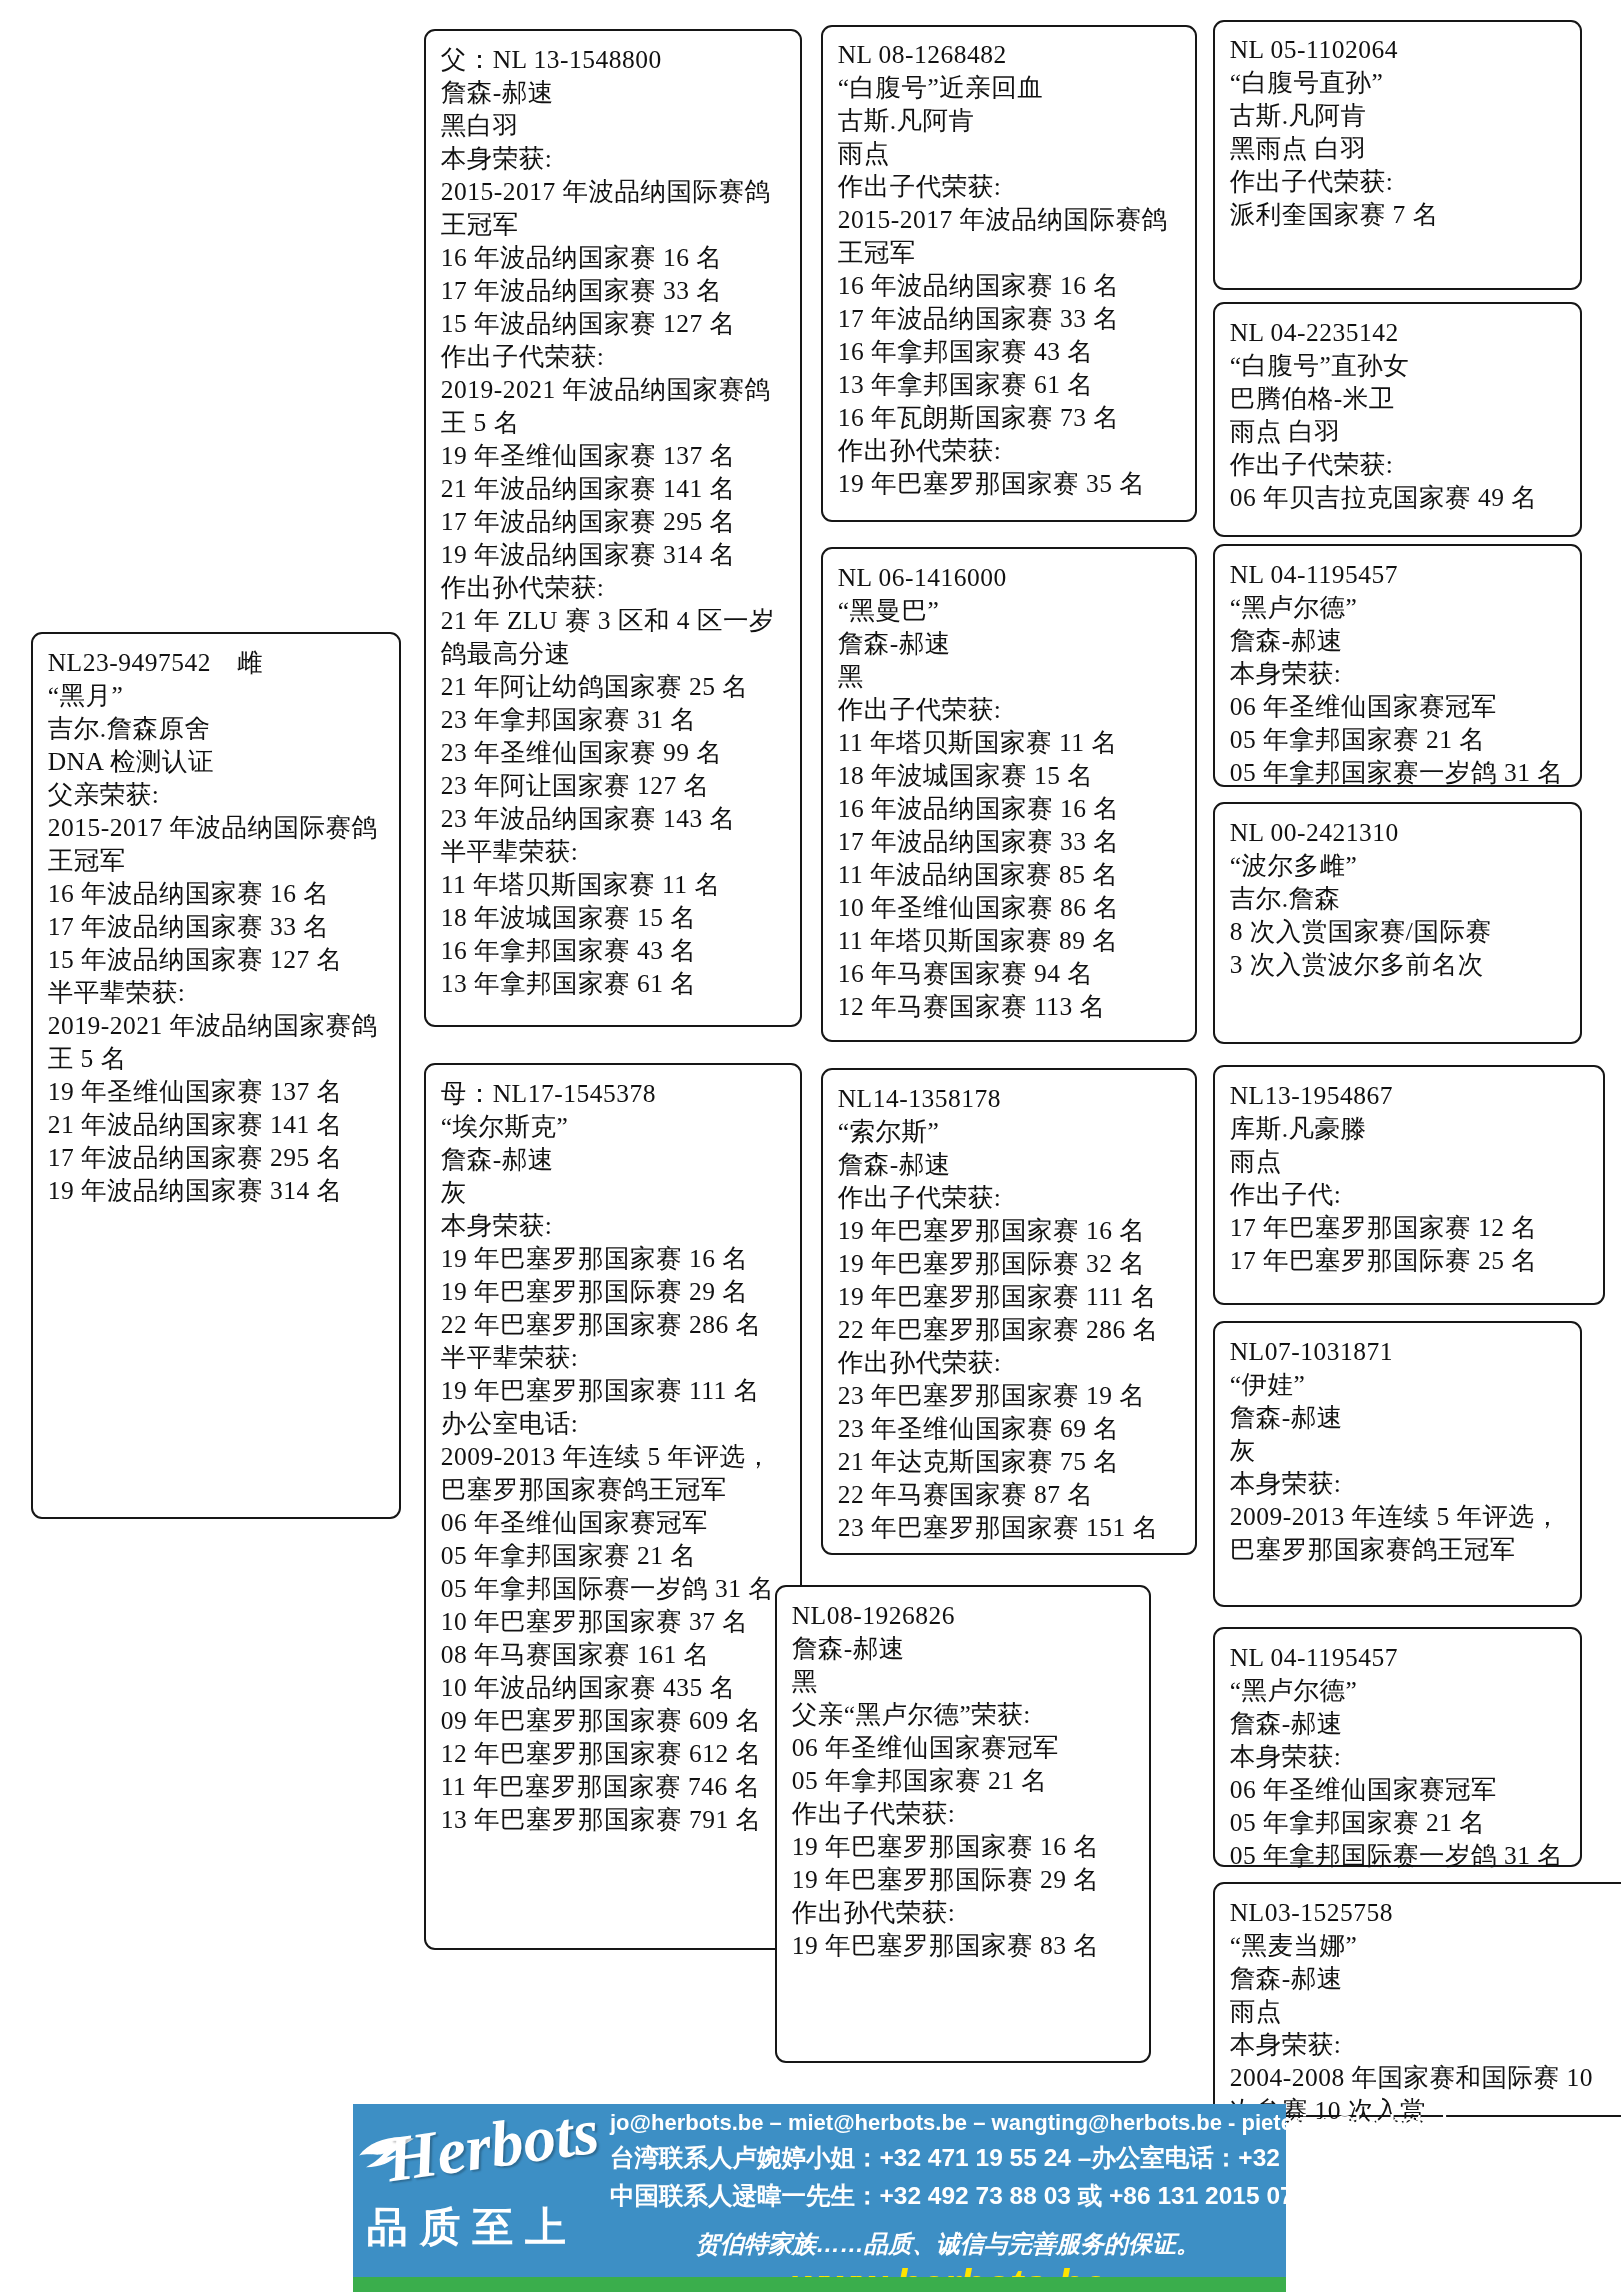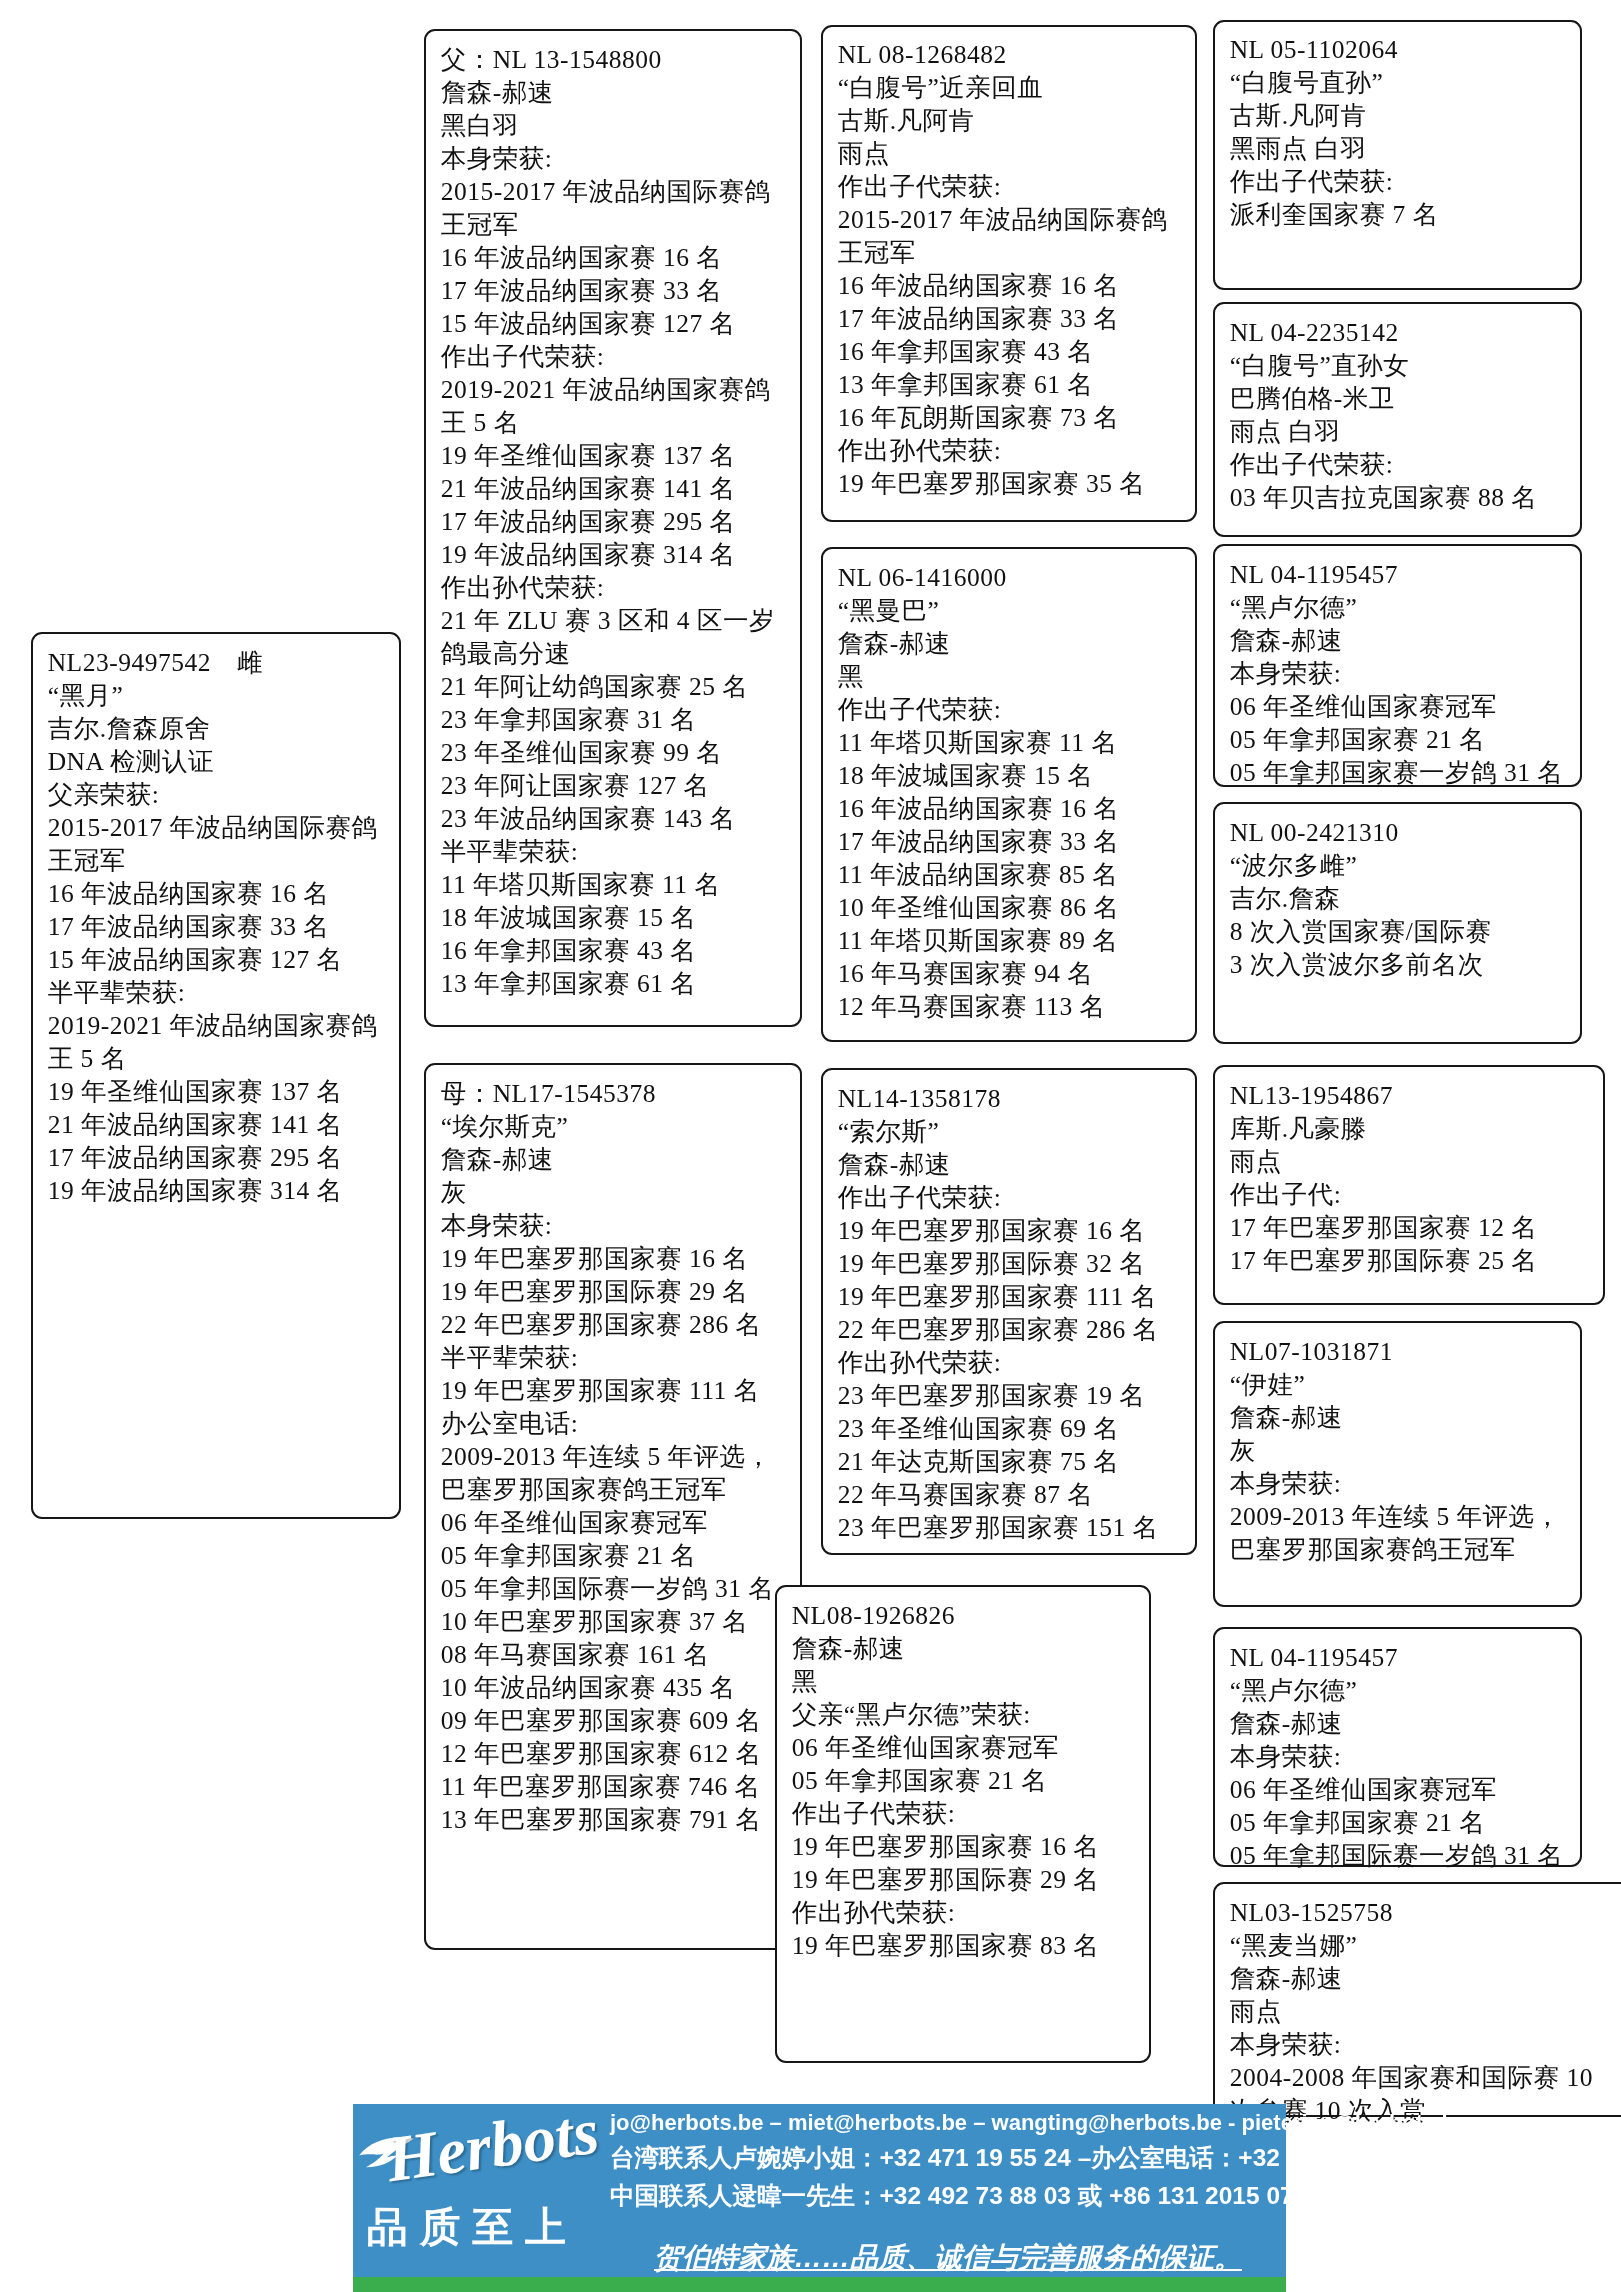--- a/index.html
+++ b/index.html
@@ -15,21 +15,21 @@
   .banner-inner{position:relative;width:100%;height:100%;}
   .logo-col{position:absolute;left:0;top:0;width:260px;height:100%;}
   .logo-text{position:absolute;left:33px;top:3.9px;font-family:"Liberation Serif","DejaVu Serif",serif;
              font-style:italic;font-weight:bold;font-size:65px;transform:rotate(-8deg);
              text-shadow:2px 2px 2px rgba(0,0,0,.25);}
   .wing{position:absolute;left:2px;top:29px;}
   .logo-sub{position:absolute;left:13.7px;top:96px;font-size:41px;font-weight:bold;letter-spacing:11.8px;white-space:nowrap;}
   .contact-col{position:absolute;left:257px;top:0;width:676px;height:173px;text-align:center;}
   .email{margin-top:5.9px;font-size:22px;font-weight:bold;white-space:nowrap;}
   .phone{margin-top:4.9px;font-size:24.5px;font-weight:bold;white-space:nowrap;}
-  .slogan{margin-top:27px;font-size:28px;font-weight:bold;font-style:italic;white-space:nowrap;text-decoration:underline;}
+  .slogan{margin-top:16px;font-size:24px;font-weight:bold;font-style:italic;white-space:nowrap;}
   .site-row{display:flex;align-items:center;justify-content:center;gap:45px;margin-top:3.9px;}
   .dbl{width:84px;height:11.8px;border-top:3.9px solid #b3cf3c;border-bottom:3.9px solid #b3cf3c;box-sizing:border-box;}
   .site{font-size:41px;font-weight:bold;font-style:italic;color:#ffe400;line-height:1;}
   .green-strip{position:absolute;left:0;bottom:0;width:100%;height:14.7px;background:#3aae4c;}
 </style>
 </head>
 <body>
 
 <div id="page">
 
@@ -194,21 +194,21 @@
       </div>
   </section>
 
   <section class="box" style="left:1213px;top:302px;width:369px;height:235px">
     <div class="lines">
         <div class="ln">NL 04-2235142</div>
         <div class="ln">“白腹号”直孙女</div>
         <div class="ln">巴腾伯格-米卫</div>
         <div class="ln">雨点 白羽</div>
         <div class="ln">作出子代荣获:</div>
-        <div class="ln">03 年贝吉拉克国家赛 88 名</div>
+        <div class="ln">06 年贝吉拉克国家赛 49 名</div>
       </div>
   </section>
 
   <section class="box" style="left:1213px;top:544px;width:369px;height:243px">
     <div class="lines">
         <div class="ln">NL 04-1195457</div>
         <div class="ln">“黑卢尔德”</div>
         <div class="ln">詹森-郝速</div>
         <div class="ln">本身荣获:</div>
         <div class="ln">06 年圣维仙国家赛冠军</div>

